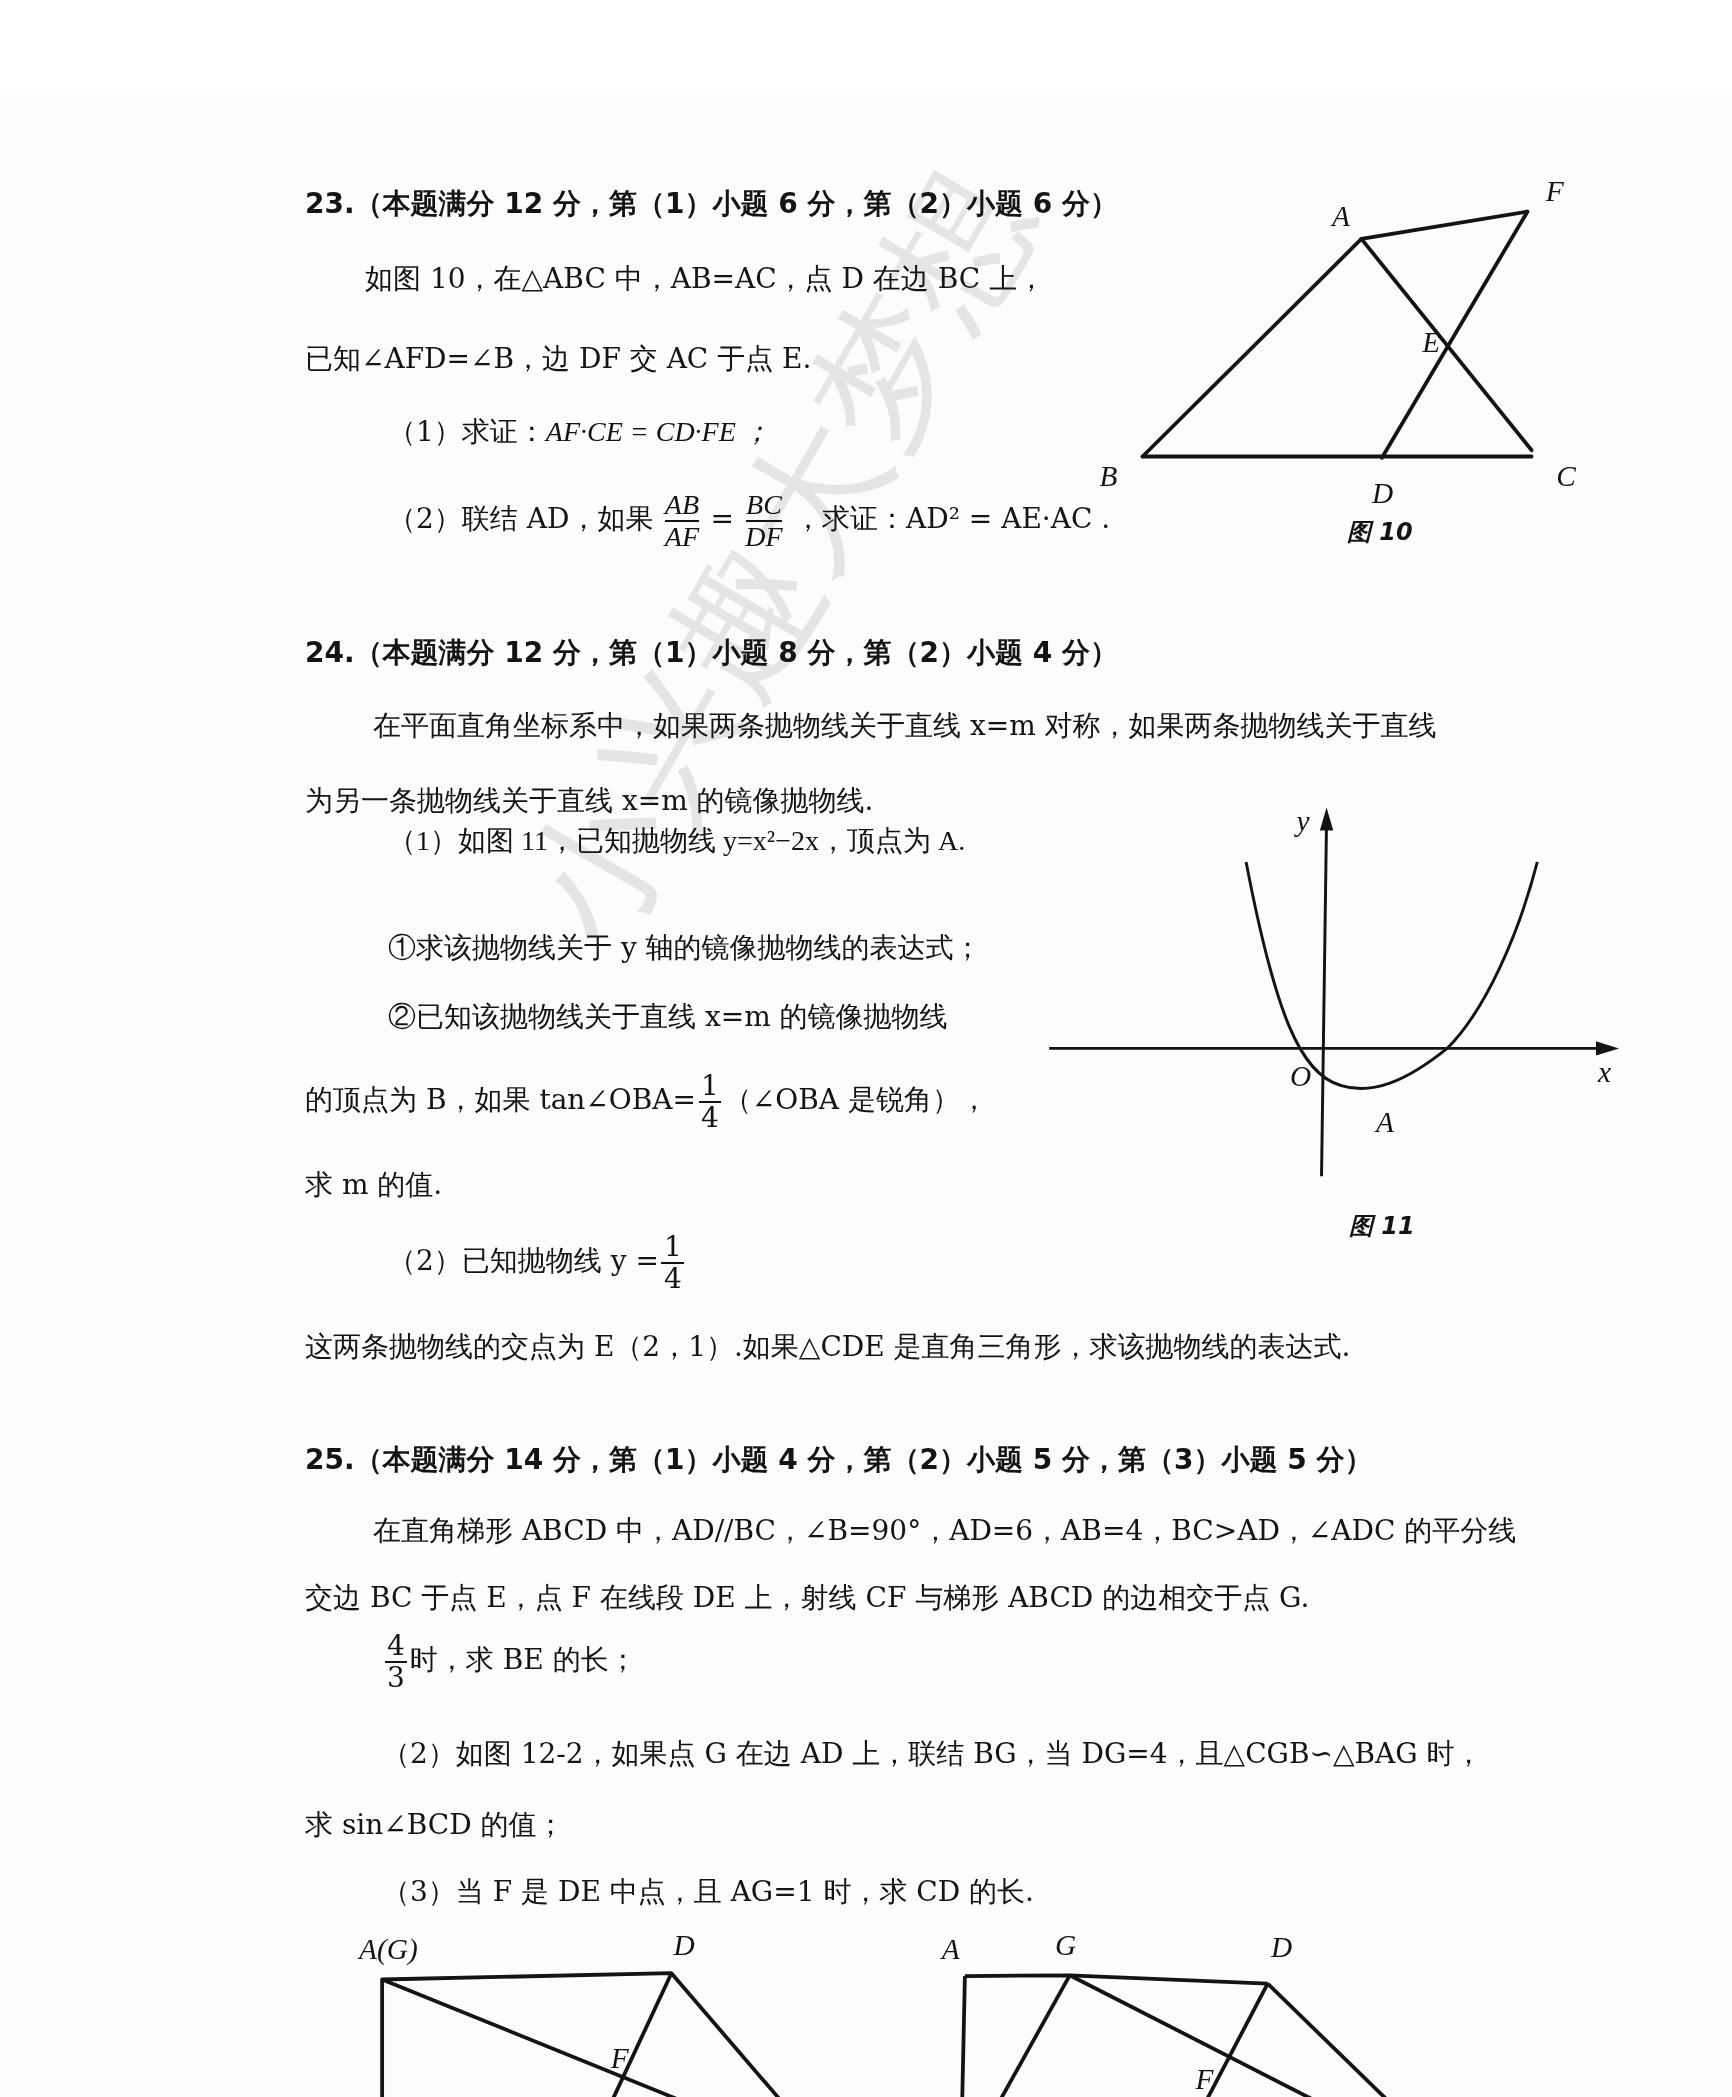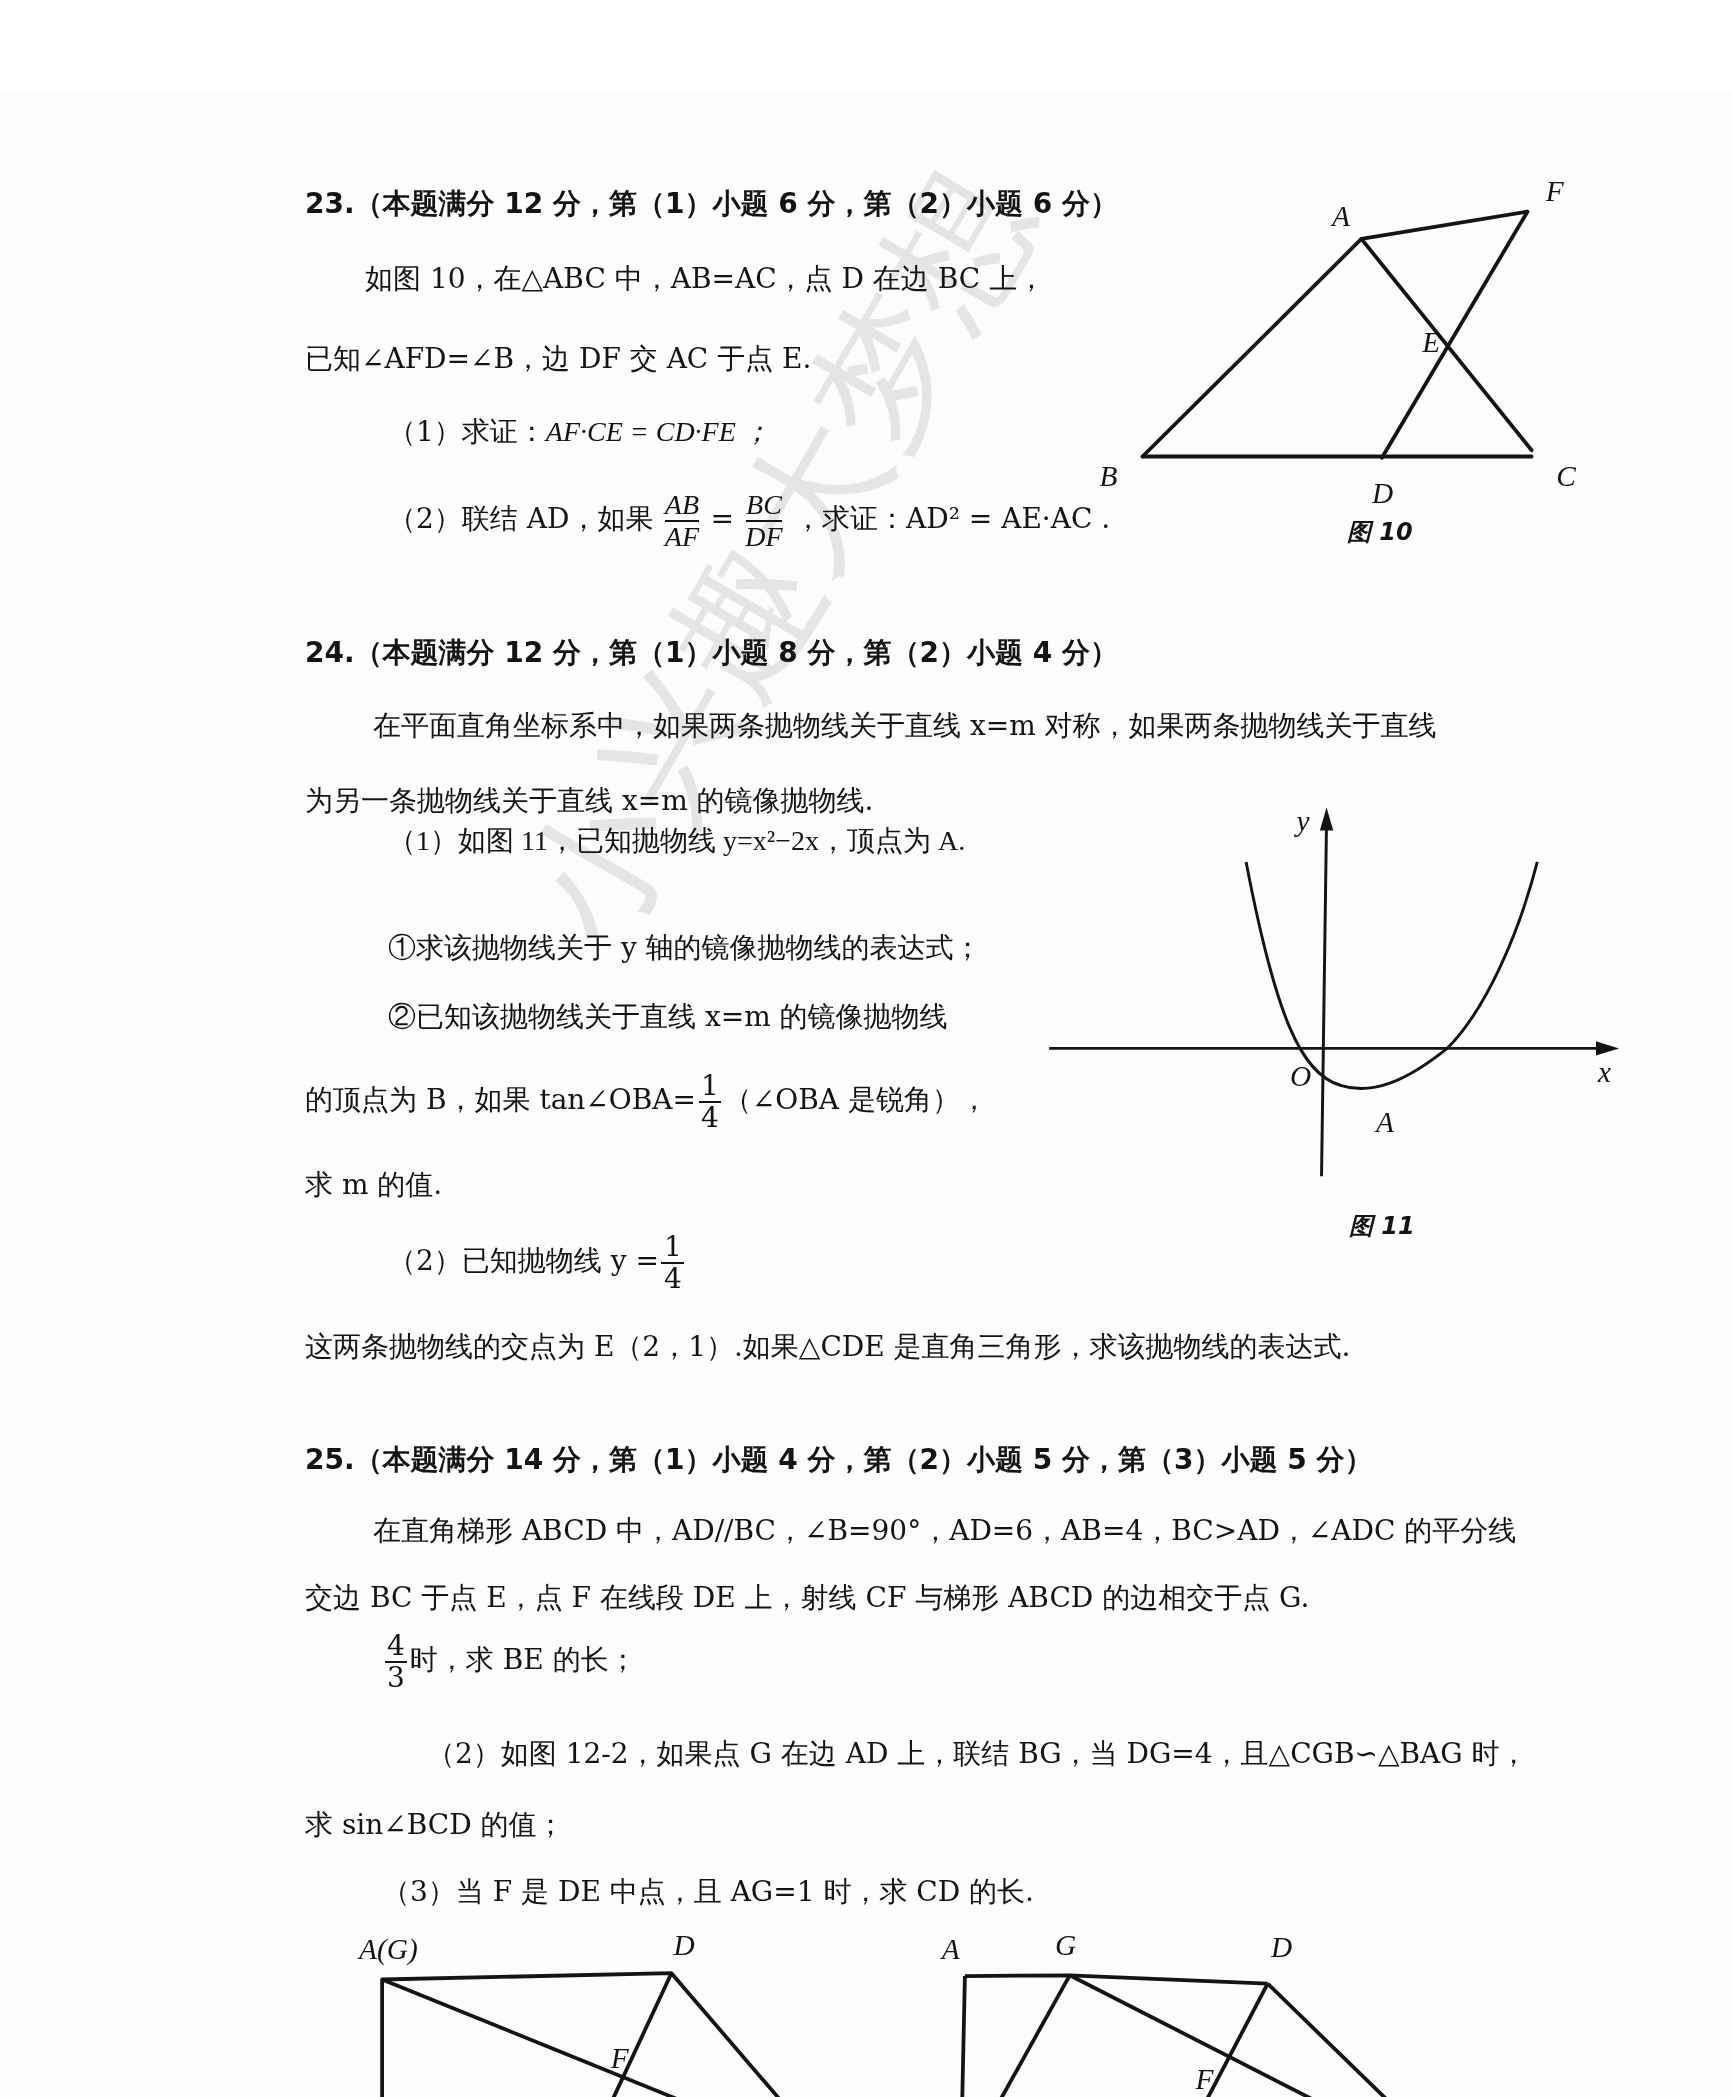--- a/index.html
+++ b/index.html
@@ -109,21 +109,21 @@
 
 <div class="line bold" style="left:305px; top:1443px;">25.（本题满分 14 分，第（1）小题 4 分，第（2）小题 5 分，第（3）小题 5 分）</div>
 <div class="line" style="left:373px; top:1514px;">在直角梯形 ABCD 中，AD//BC，∠B=90°，AD=6，AB=4，BC&gt;AD，∠ADC 的平分线</div>
 <div class="line" style="left:305px; top:1581px;">交边 BC 于点 E，点 F 在线段 DE 上，射线 CF 与梯形 ABCD 的边相交于点 G.</div>
 <div class="line" style="left:382px; top:1628px; line-height:63px;">
   <span class="frac">
       <span class="num">4</span>
       <span>3</span>
     </span><span>时，求 BE 的长；</span>
 </div>
-<div class="line" style="left:382px; top:1737px;margin-left:45px;">（2）如图 12-2，如果点 G 在边 AD 上，联结 BG，当 DG=4，且△CGB∽△BAG 时，</div>
+<div class="line" style="left:382px; top:1737px;">（2）如图 12-2，如果点 G 在边 AD 上，联结 BG，当 DG=4，且△CGB∽△BAG 时，</div>
 <div class="line" style="left:305px; top:1808px;">求 sin∠BCD 的值；</div>
 <div class="line" style="left:382px; top:1875px;">（3）当 F 是 DE 中点，且 AG=1 时，求 CD 的长.</div>
 
 <svg class="fig" style="left:336px; top:1913px;" width="587" height="294" viewBox="0 0 1400 700">
   <g stroke="#141414" stroke-width="9" fill="none" stroke-linejoin="round">
     <polygon points="110,158 800,143 1188,595 110,613"></polygon>
     <line x1="110" y1="158" x2="1188" y2="595"></line>
     <line x1="800" y1="143" x2="585" y2="605"></line>
   </g>
   <text x="55" y="110">A(G)</text>

